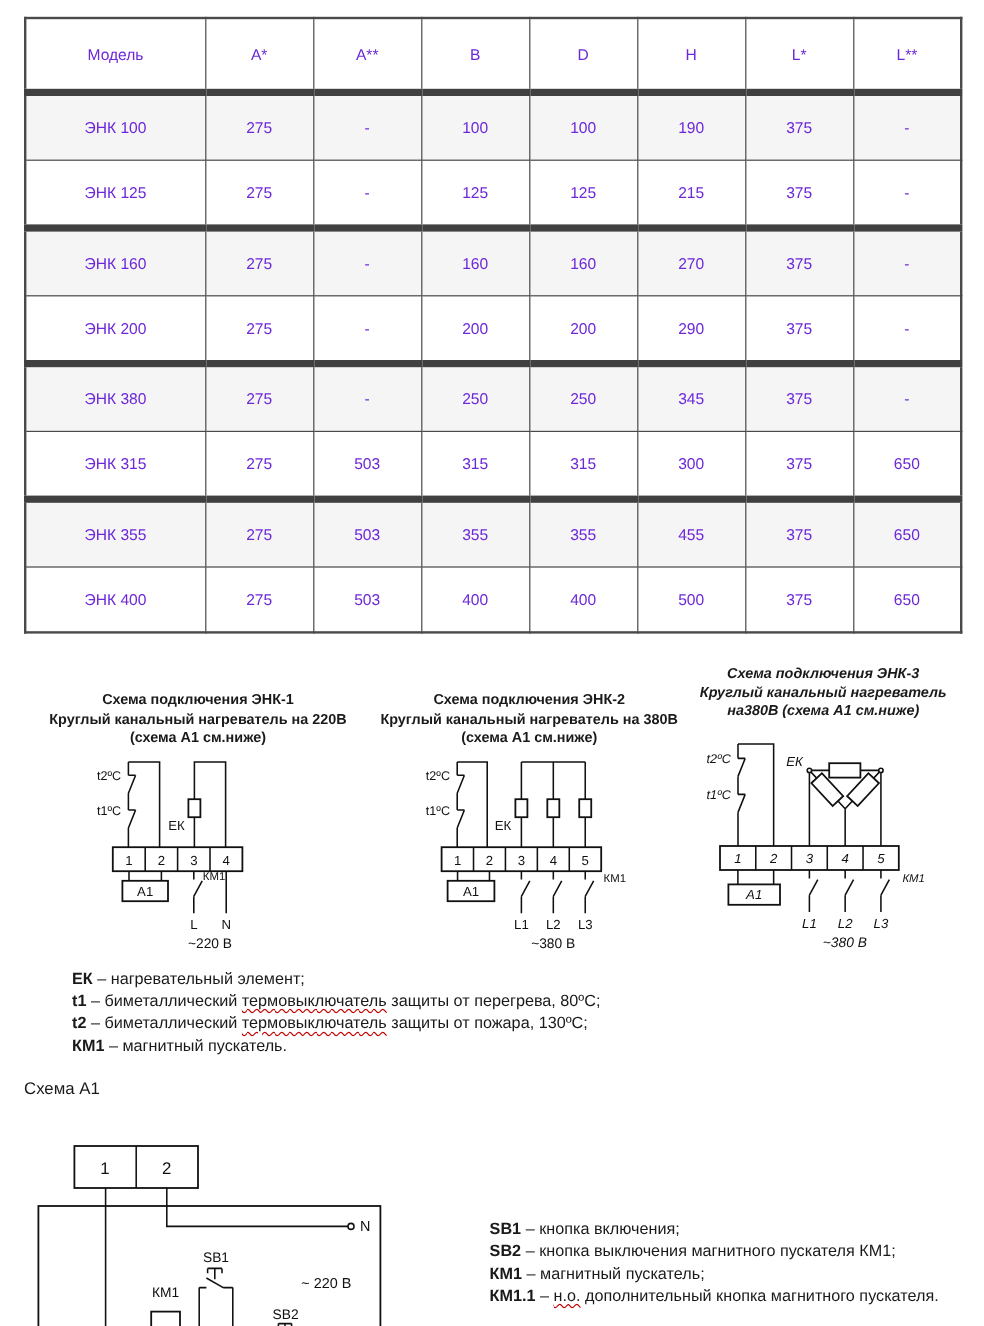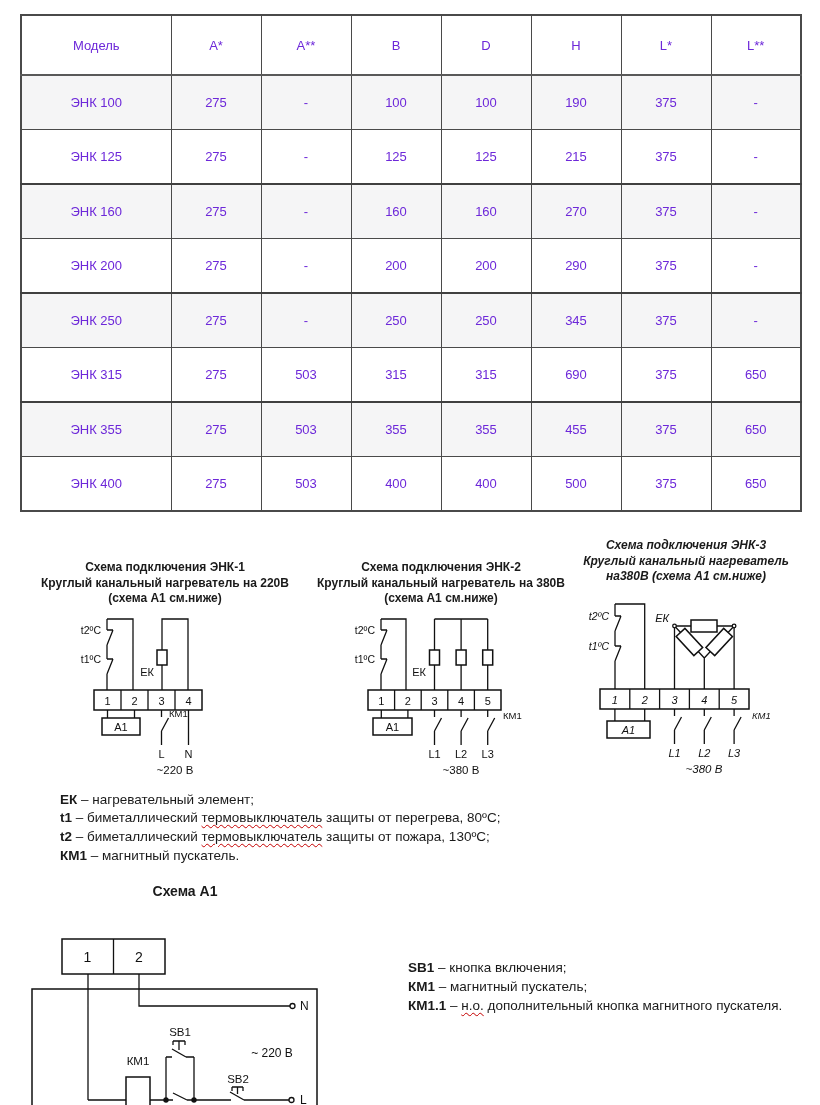--- a/index.html
+++ b/index.html
@@ -5,21 +5,21 @@
   html,body{margin:0;padding:0;background:#fff;}
   body{font-family:"Liberation Sans",sans-serif;color:#1a1a1a;}
   .page{width:820px;box-sizing:border-box;padding:14px 20px 24px 20px;}
 
   
   table.dims{border-collapse:collapse;width:780px;font-size:13px;color:#6d28d9;table-layout:fixed;border:2px solid #4a4a4a;}
   table.dims th,table.dims td{border:1px solid #4a4a4a;text-align:center;vertical-align:middle;padding:0;}
   table.dims thead th{height:58px;font-weight:400;border-bottom:2px solid #595959;}
   table.dims tbody td{height:53px;}
   table.dims tbody tr.gray{background:#f5f5f6;}
-  table.dims tbody tr.gray td{border-top:2px solid #404040;}
+  table.dims tbody tr.gray td{border-top:6px solid #404040;}
 
   
   .diagrams{display:flex;margin-top:26px;}
   .dcol{display:flex;flex-direction:column;align-items:center;justify-content:flex-end;}
   .dcol1{width:290px;}
   .dcol2{width:262px;}
   .dcol3{width:228px;font-style:italic;}
   .dtitle{font-weight:bold;font-size:12px;line-height:1.3;text-align:center;}
   .dtitle div{white-space:nowrap;}
   .dsvg{margin-top:6px;}
@@ -31,22 +31,22 @@
 
   
   .legend{font-size:13.5px;line-height:1.38;margin-top:10px;}
   .legend .row{white-space:nowrap;padding-left:40px;}
   .legend b{font-weight:bold;}
   .wavy{text-decoration-line:underline;text-decoration-style:wavy;text-decoration-color:#c40000;text-decoration-thickness:1px;text-underline-offset:2px;}
 
   
   .a1sec{display:flex;align-items:flex-start;margin-top:18px;}
   .a1left{width:340px;}
-  .a1title{font-weight:bold;font-size:14px;text-align:center;width:330px;margin-bottom:0;}
-  .legend2{margin-top:76px;margin-left:8px;}
+  .a1title{font-weight:normal;font-size:14px;text-align:left;width:330px;margin-bottom:0;}
+  .legend2{margin-top:116px;margin-left:8px;}
 </style>
 </head>
 <body>
 
 <div class="page">
 
   <table class="dims">
     <colgroup>
       <col style="width:150px">
         <col style="width:90px">
@@ -104,36 +104,36 @@
           <td>ЭНК 200</td>
           <td>275</td>
           <td>-</td>
           <td>200</td>
           <td>200</td>
           <td>290</td>
           <td>375</td>
           <td>-</td>
         </tr>
         <tr class="gray">
-          <td>ЭНК 250</td>
+          <td>ЭНК 380</td>
           <td>275</td>
           <td>-</td>
           <td>250</td>
           <td>250</td>
           <td>345</td>
           <td>375</td>
           <td>-</td>
         </tr>
         <tr>
           <td>ЭНК 315</td>
           <td>275</td>
           <td>503</td>
           <td>315</td>
           <td>315</td>
-          <td>690</td>
+          <td>300</td>
           <td>375</td>
           <td>650</td>
         </tr>
         <tr class="gray">
           <td>ЭНК 355</td>
           <td>275</td>
           <td>503</td>
           <td>355</td>
           <td>355</td>
           <td>455</td>
@@ -320,18 +320,19 @@
         <text class="lbl" x="160" y="137" font-size="11.5" text-anchor="middle">SB1</text>
         <text class="lbl" x="168" y="218" font-size="11.5" text-anchor="middle">КМ1.1</text>
         <text class="lbl" x="218" y="184" font-size="11.5" text-anchor="middle">SB2</text>
         <text class="lbl" x="252" y="158" font-size="12" text-anchor="middle">~ 220 В</text>
         <text class="lbl" x="280" y="111" font-size="12" text-anchor="start">N</text>
         <text class="lbl" x="280" y="205" font-size="12" text-anchor="start">L</text>
       </svg>
     </div>
     <div class="legend legend2">
       <div class="row"><b>SB1</b> <span>– кнопка включения;</span><span class="wavy"></span><span></span></div>
+      <div class="row"><b>SB2</b> <span>– кнопка выключения магнитного пускателя КМ1;</span><span class="wavy"></span><span></span></div>
       <div class="row"><b>КМ1</b> <span>– магнитный пускатель;</span><span class="wavy"></span><span></span></div>
       <div class="row"><b>КМ1.1</b> <span>– </span><span class="wavy">н.о.</span><span> дополнительный кнопка магнитного пускателя.</span></div>
     </div>
   </div>
 
 </div>
 
 </body></html>

